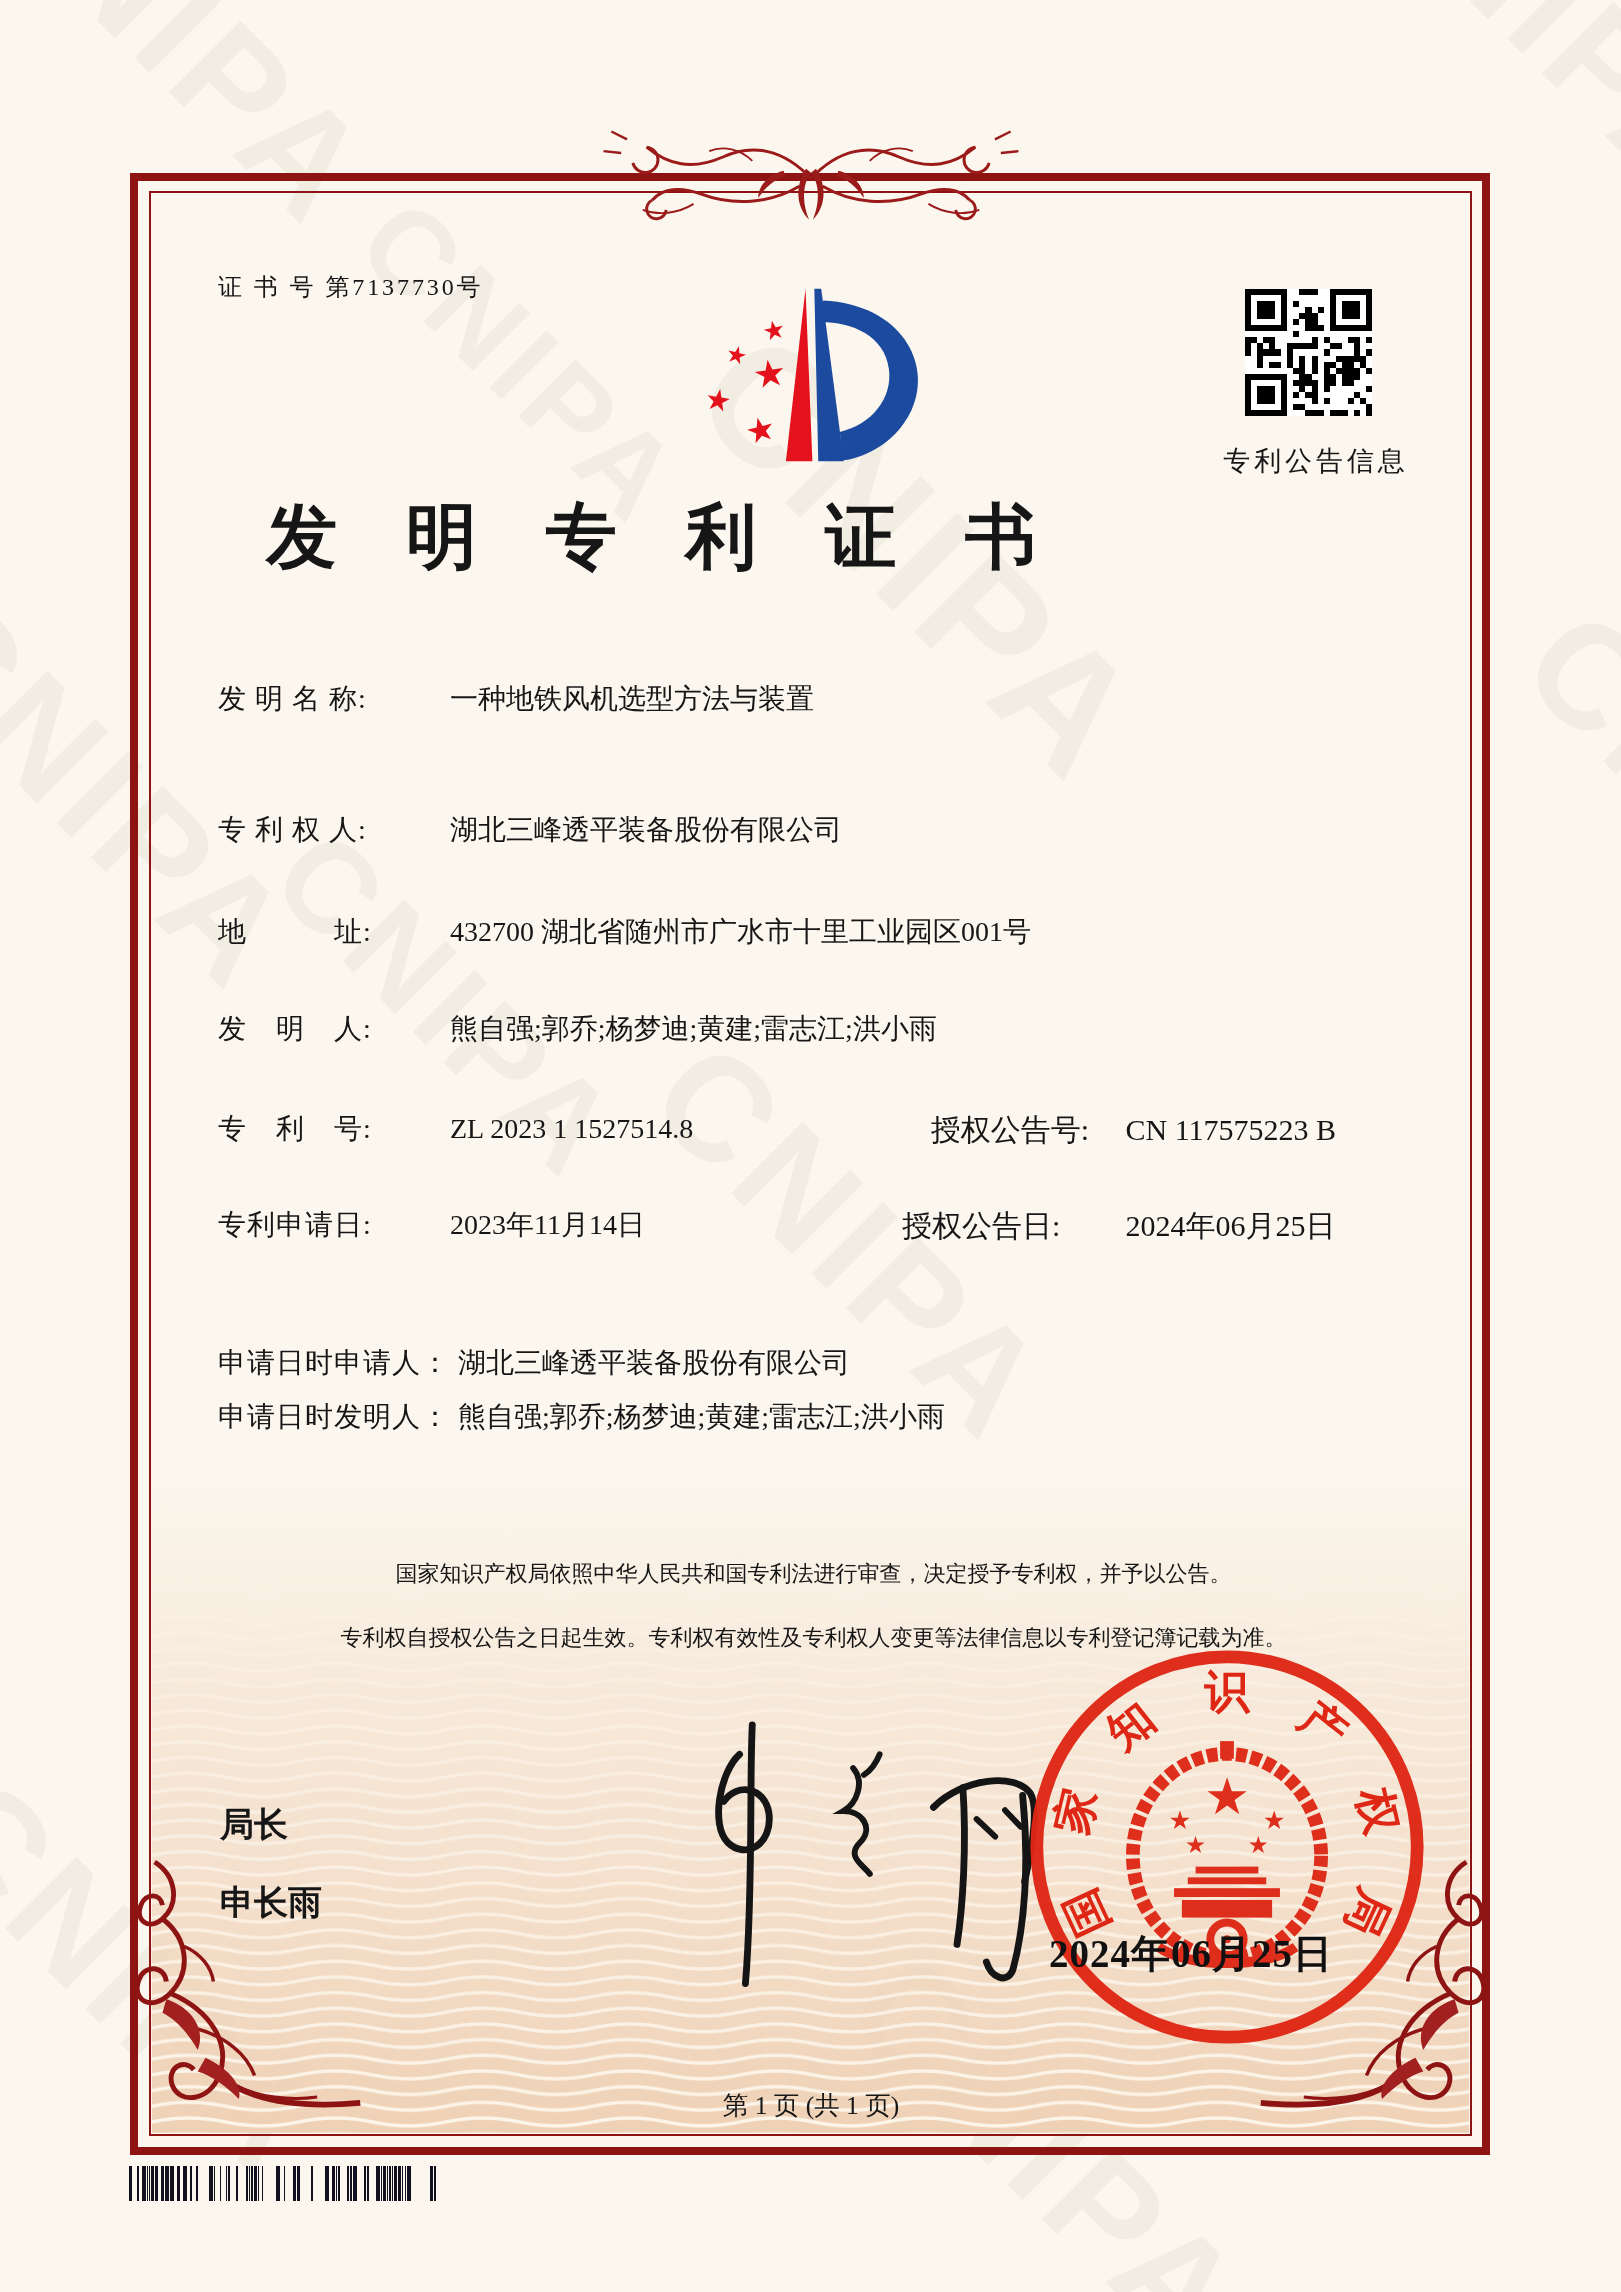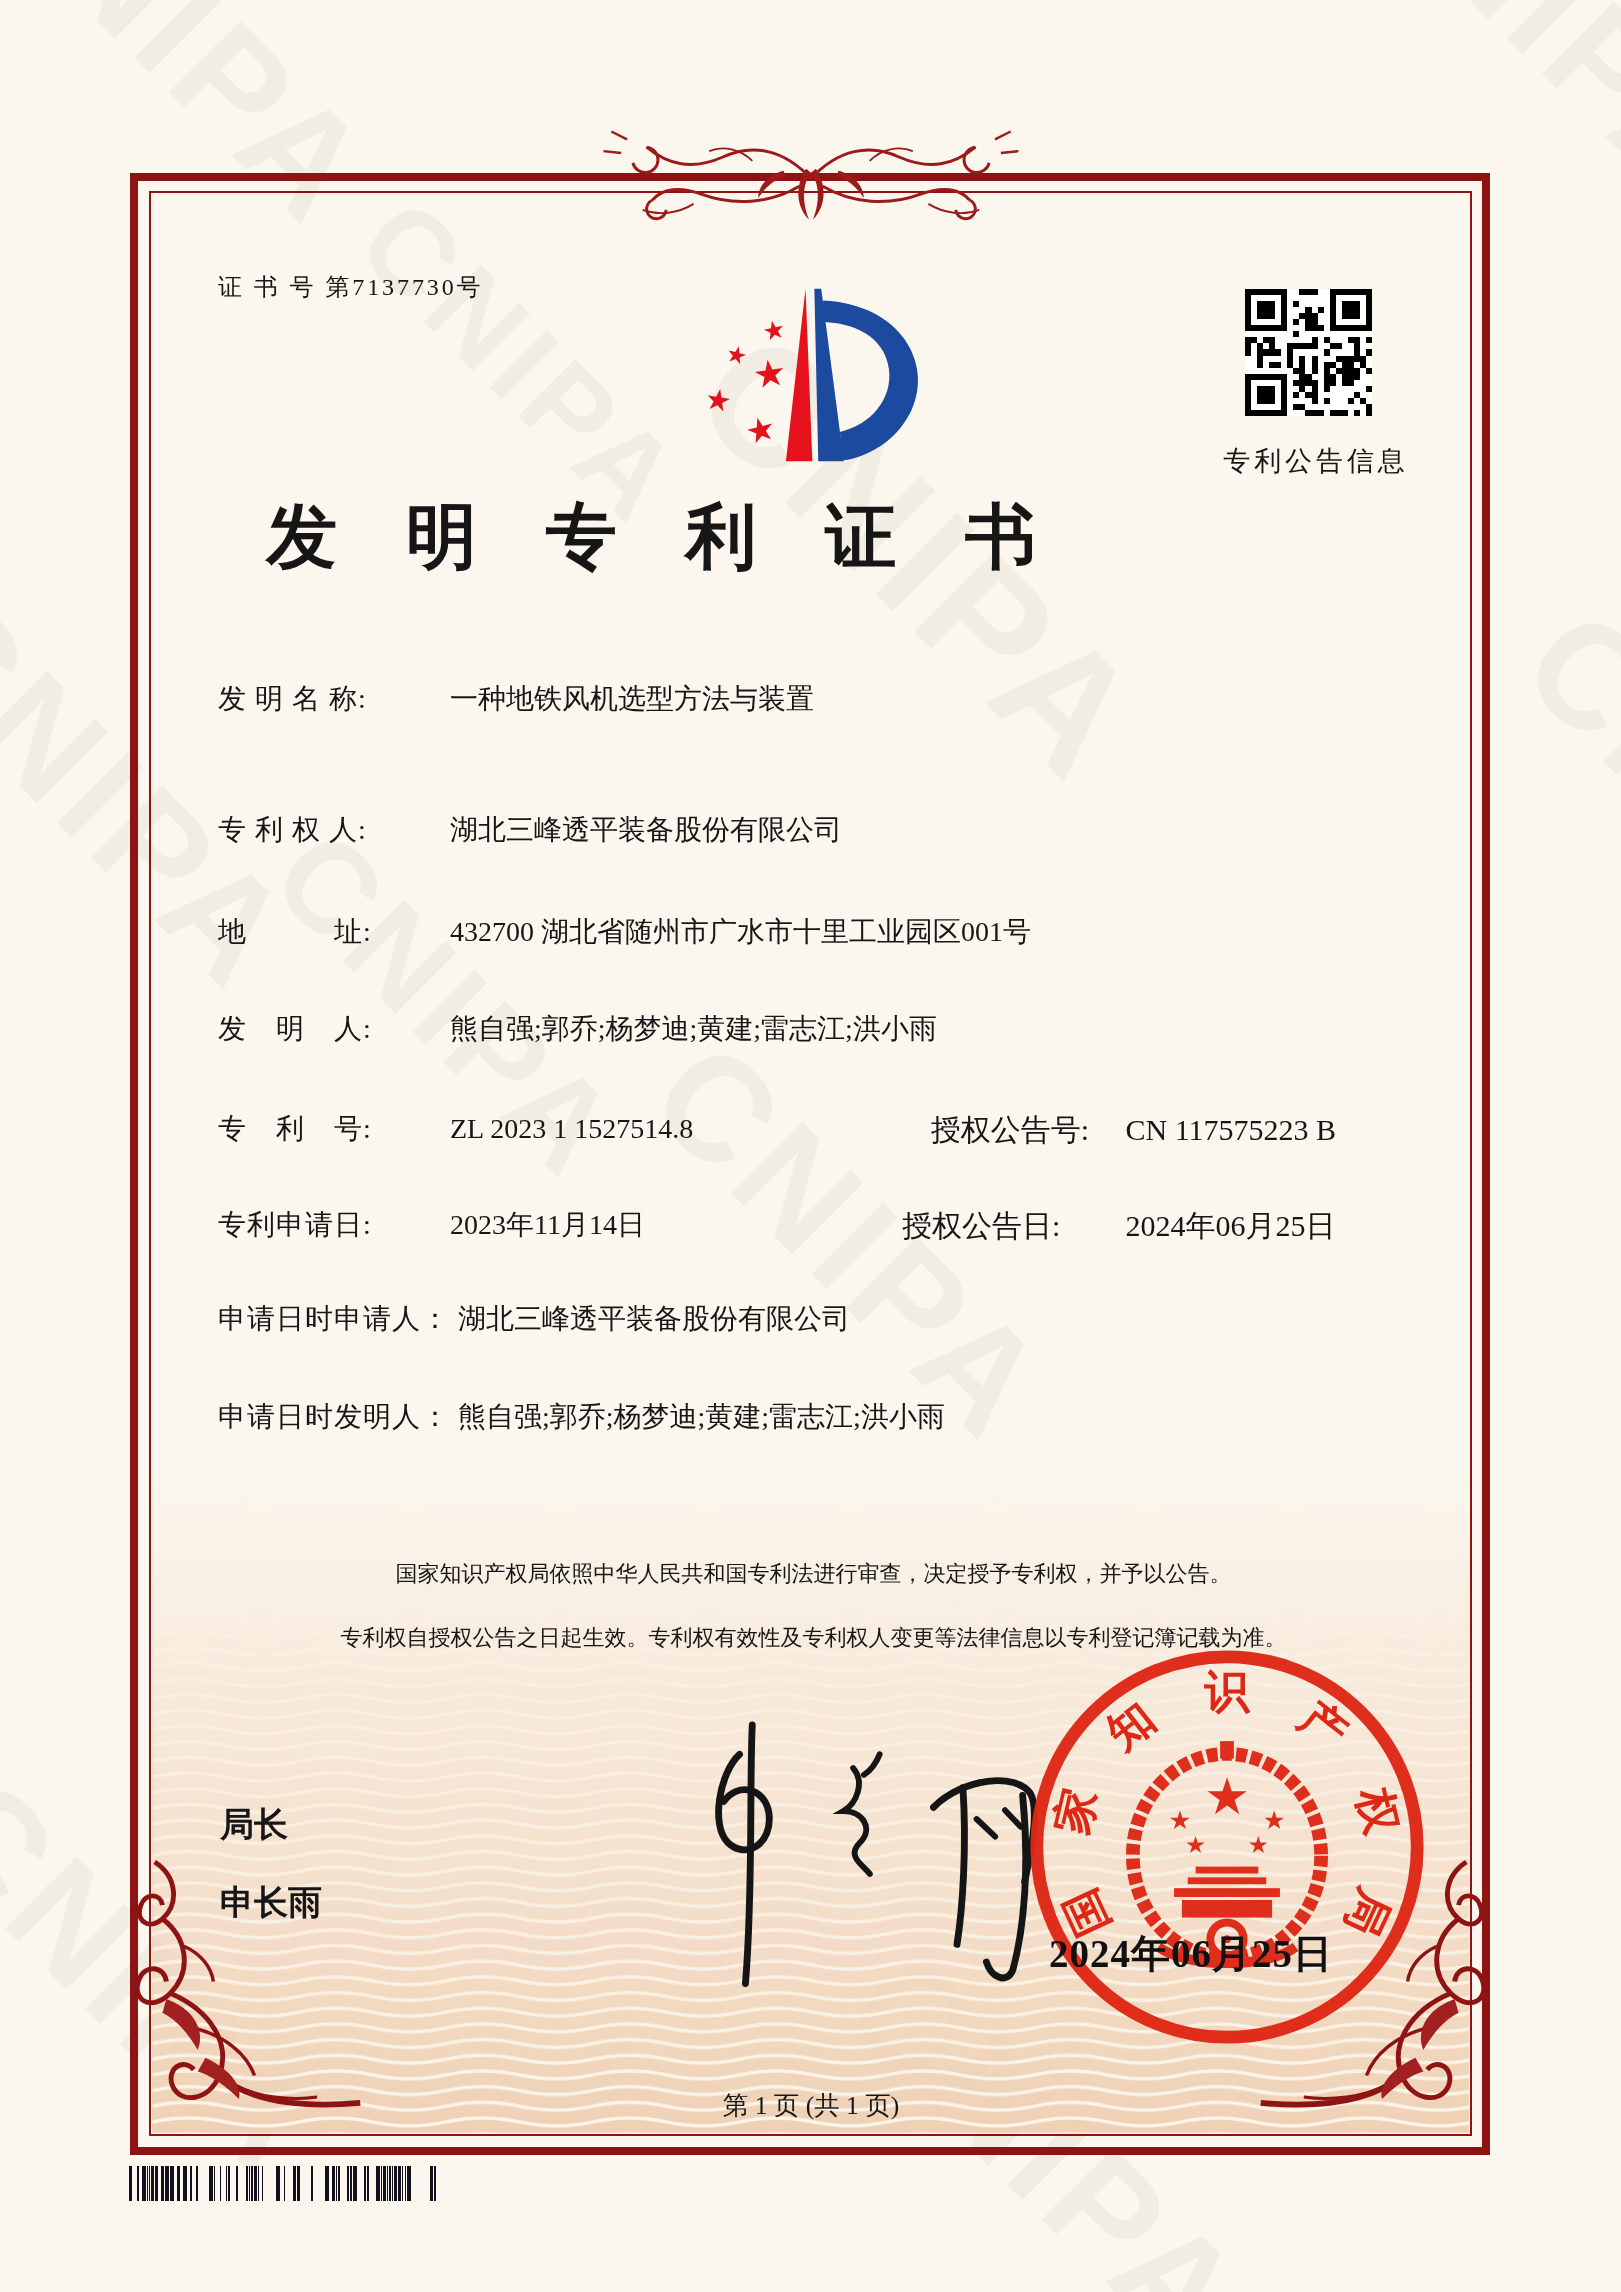--- a/index.html
+++ b/index.html
@@ -301,21 +301,21 @@
   </div>
   <div class="row" style="top:1206px;">
     <span class="lbl">专利申请日:</span>
     <span>2023年11月14日</span>
   </div>
   <div class="row2" style="top:1206px;">
     <span class="lbl">授权公告日:</span>
     <span>2024年06月25日</span>
   </div>
   <div class="row" style="top:1300px;">
-    <span class="lbl" style="min-width:233px;">申请日时申请人：</span>
+    <span class="lbl" style="min-width:233px;margin-top:44px;">申请日时申请人：</span>
     <span>湖北三峰透平装备股份有限公司</span>
   </div>
   <div class="row" style="top:1398px;">
     <span class="lbl" style="min-width:233px;">申请日时发明人：</span>
     <span>熊自强;郭乔;杨梦迪;黄建;雷志江;洪小雨</span>
   </div>
 
   <div class="body-par" style="top:1541px;">国家知识产权局依照中华人民共和国专利法进行审查，决定授予专利权，并予以公告。</div>
   <div class="body-par" style="top:1605px;text-align:center;">专利权自授权公告之日起生效。专利权有效性及专利权人变更等法律信息以专利登记簿记载为准。</div>
 

